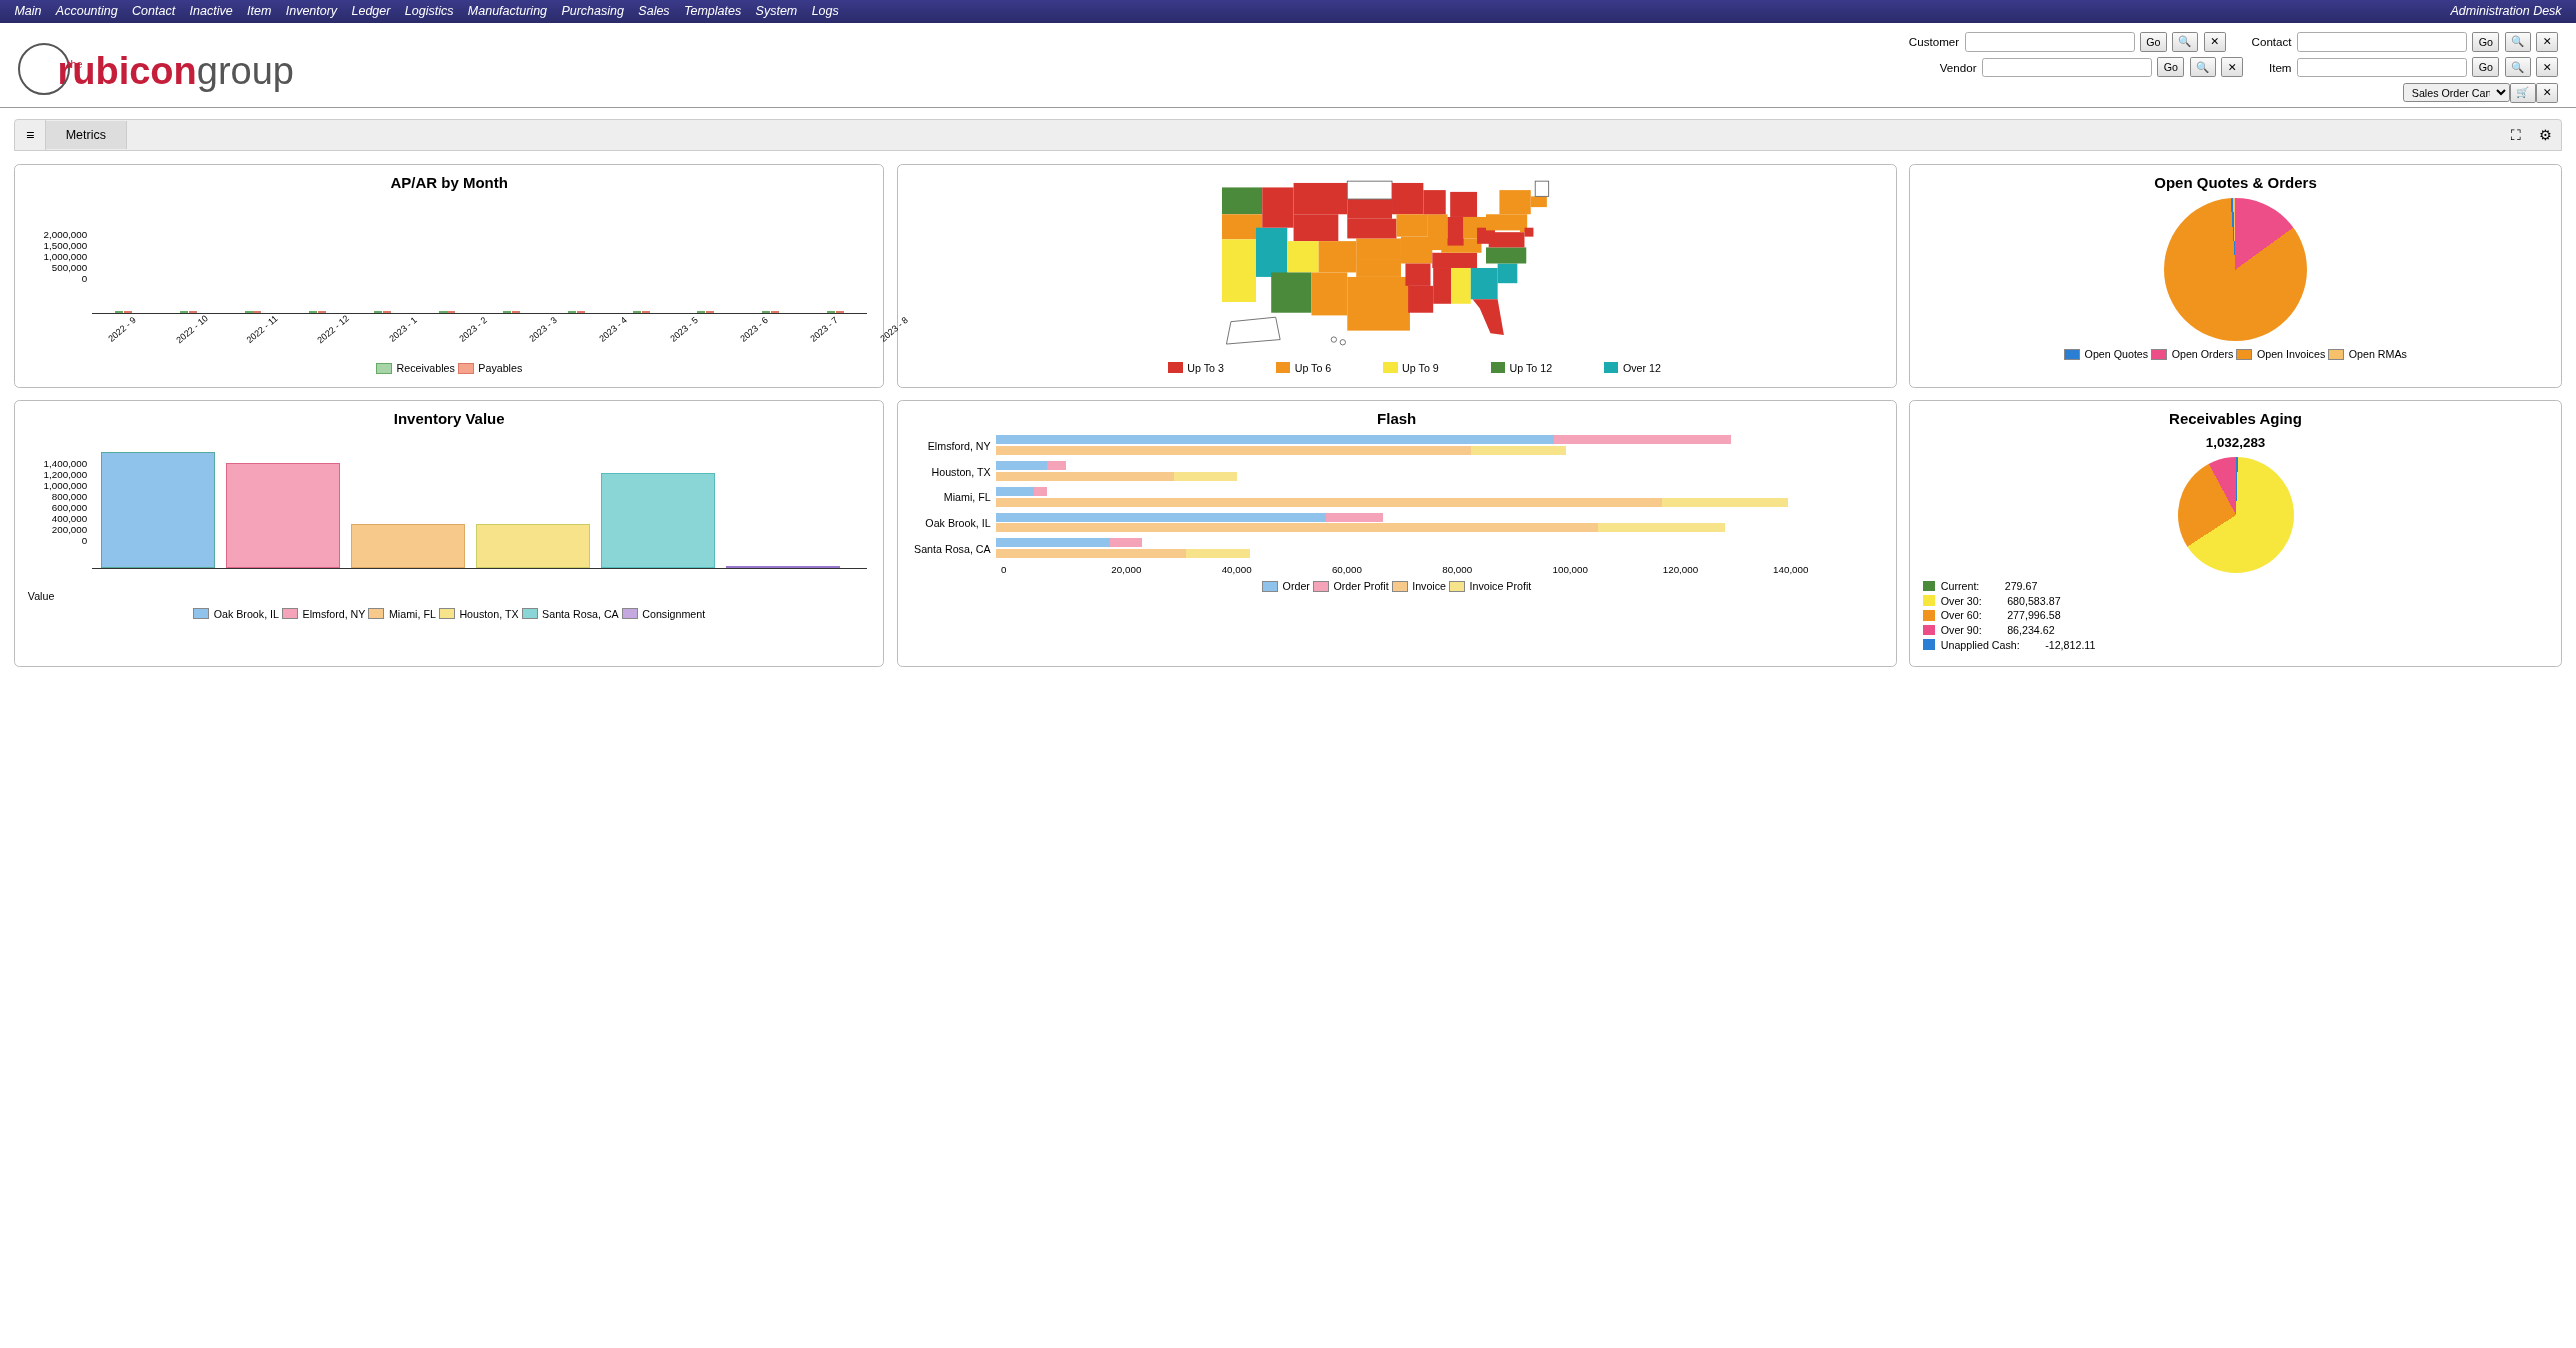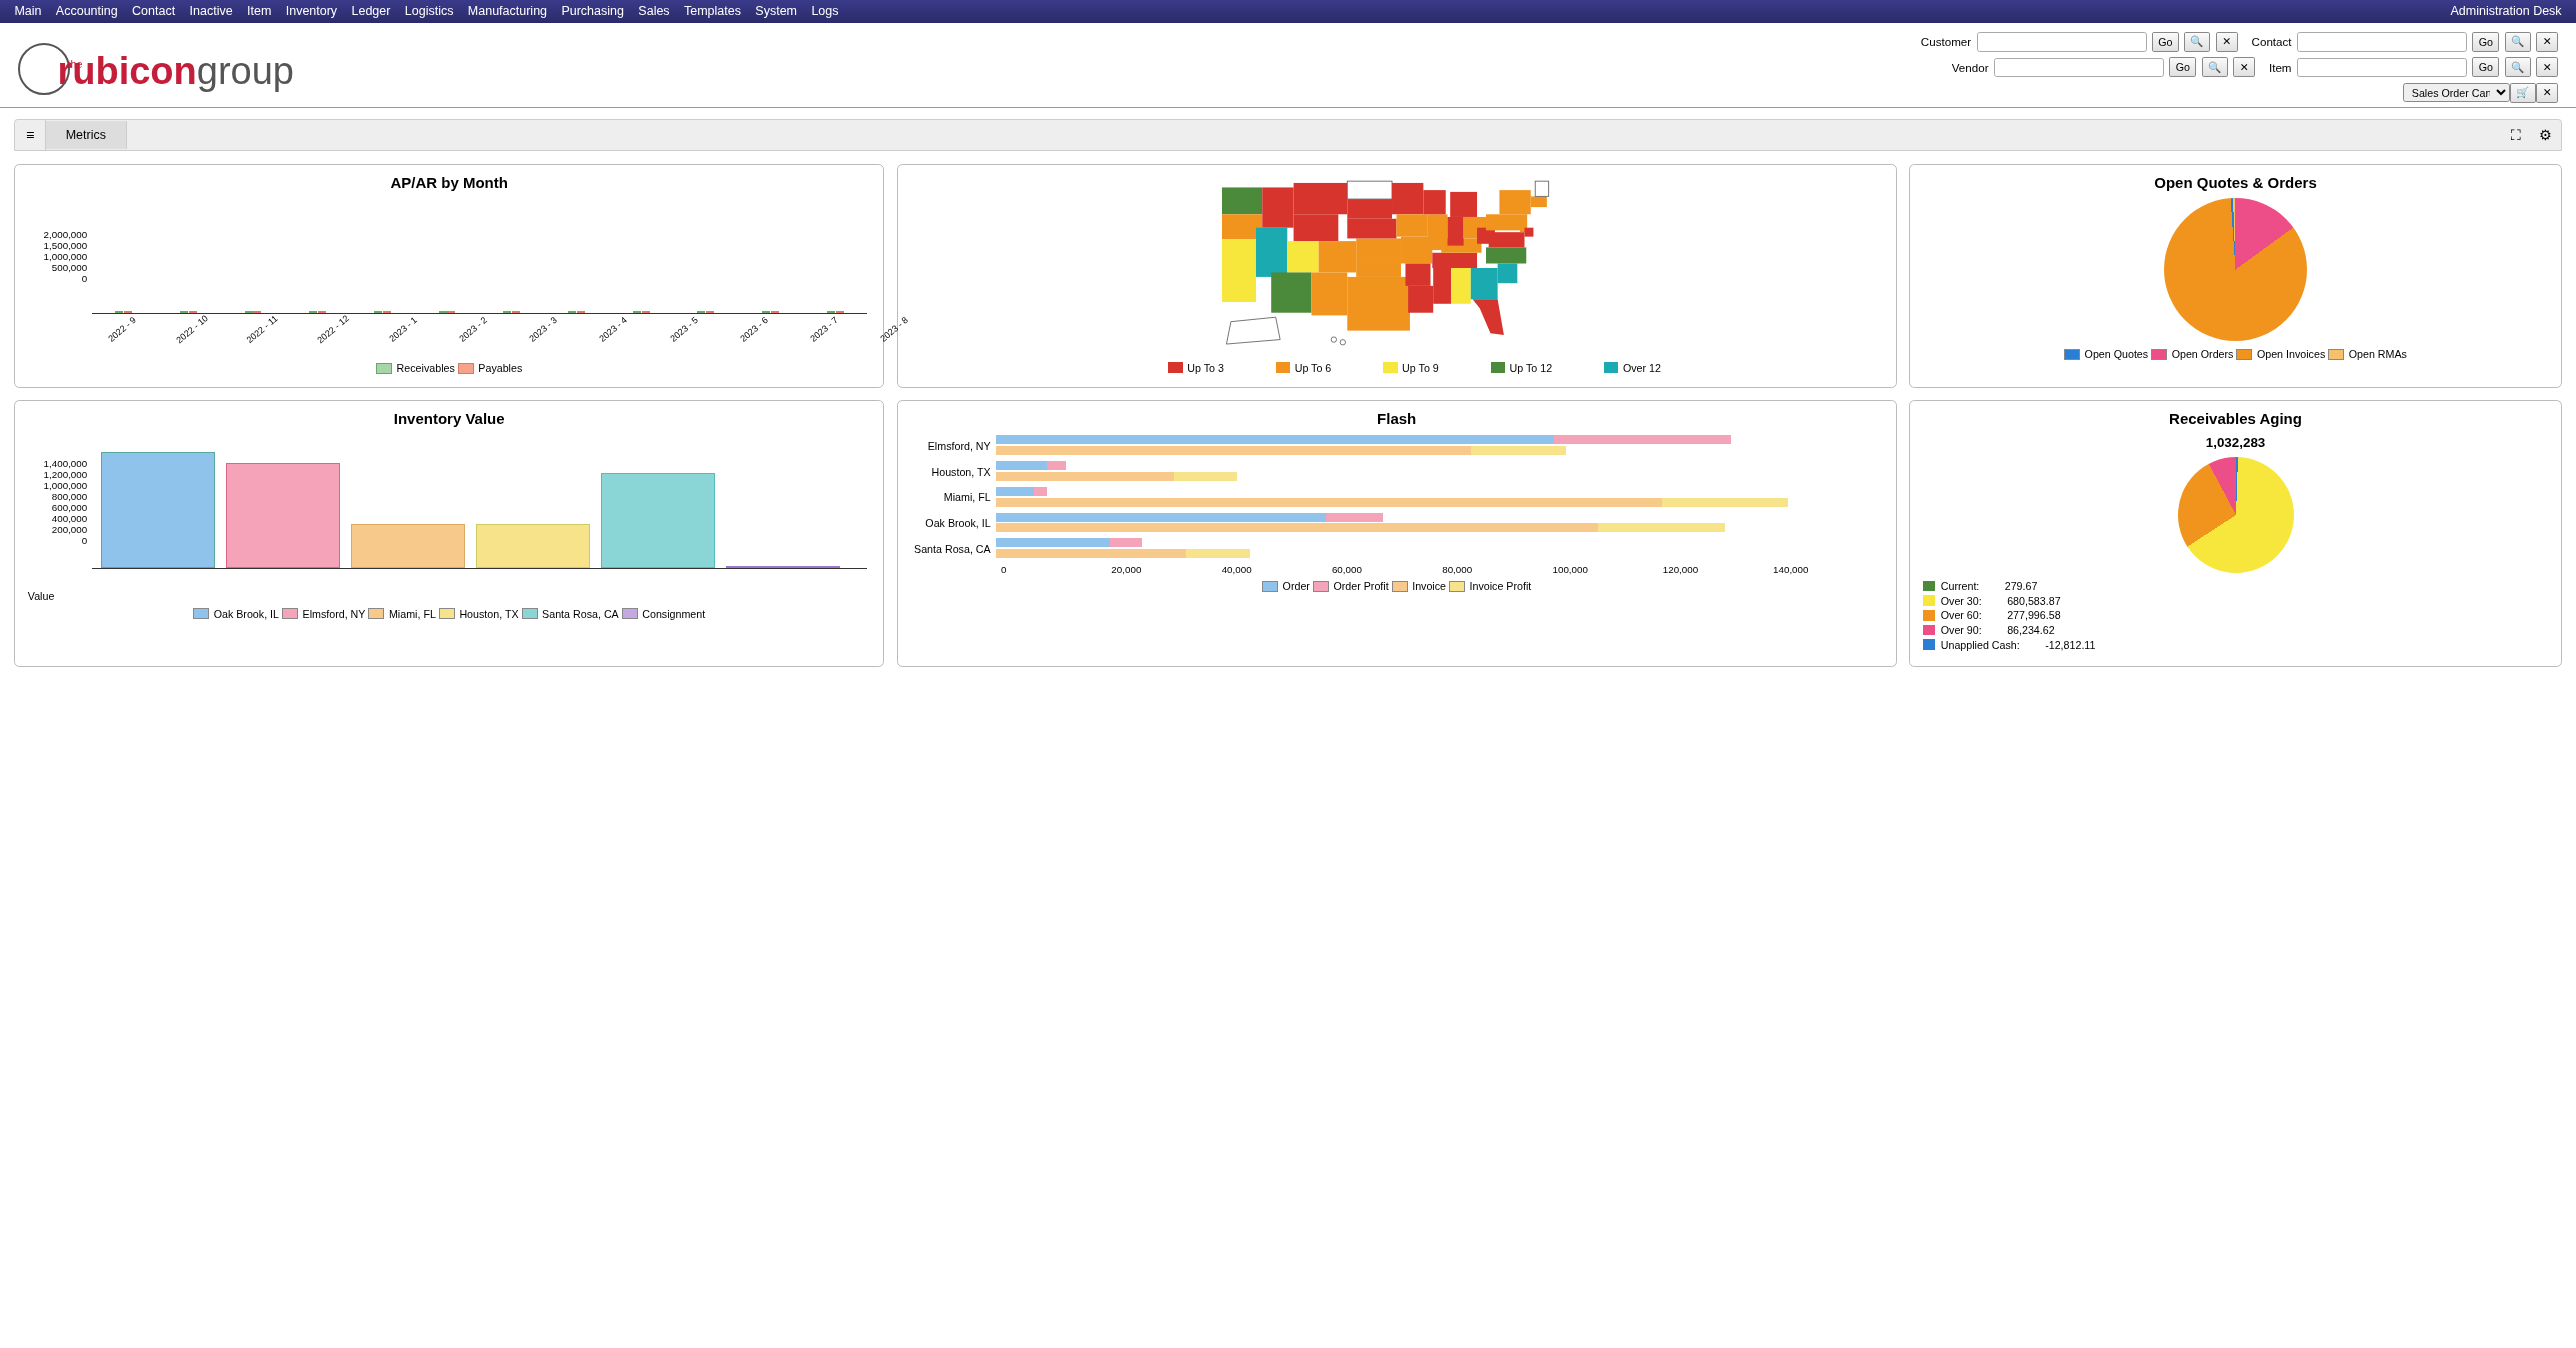--- a/index.html
+++ b/index.html
@@ -1,31 +1,31 @@
 <!DOCTYPE html>
 <html style="font-size:14.3px"><head>
 <meta charset="utf-8">
 <style>
 * { box-sizing: border-box; margin: 0; padding: 0; }
 body { font-family: Verdana, Arial, sans-serif; font-size: 11.6px; color: #000; background: #fff; }
 
 
 .menubar { background: linear-gradient(#3a3a8a, #2a2a6a); color: #fff; display: flex; padding: 2.7px 7.2px; font-size: 12.5px; }
-.menubar .menu-item { padding: 1.8px 7.2px; cursor: pointer; }
+.menubar .menu-item { padding: 1.8px 7.2px; cursor: pointer; font-style: italic; }
 .menubar .spacer { flex: 1; }
 
 
 .header { display: flex; align-items: flex-start; padding: 9px 18px 4.5px 18px; border-bottom: 0.9px solid #999; }
 .logo { font-size: 38px; font-weight: 400; }
 .logo .the { font-size: 10.7px; color: #c41e3a; position: relative; top: -16px; left: 25px;}
 .logo .rubicon { color: #c41e3a; font-weight: bold; }
 .logo .group { color: #555; }
 .logo-circle { display:inline-block; width:52px; height:52px; border:2.7px solid #555; border-radius:50%; position:relative; top:10.7px; margin-right:-38px;}
 .header-right { flex: 1; display: flex; flex-direction: column; align-items: flex-end; gap: 5.4px; }
-.search-row { display: flex; gap: 14px; align-items: flex-start; }
+.search-row { display: flex; gap: 26px; align-items: flex-start; }
 .search-group { display: flex; align-items: center; gap: 5.4px; }
 .search-group label { font-size: 11.6px; }
 .search-group input { width: 170px; height: 19.7px; border: 0.9px solid #aaa; border-radius: 2.7px; padding: 0 3.6px; font-size:10.7px; }
 .btn-sm { height: 20px; border: 0.9px solid #888; background: linear-gradient(#fafafa,#e0e0e0); border-radius: 1.8px; font-size: 10.7px; padding: 0 5.4px; cursor: pointer; display:inline-flex; align-items:center; justify-content:center; min-width:19.7px;}
 .cart-row { display:flex; gap:0; }
 .cart-select { height:19.7px; border:0.9px solid #888; border-radius:2.7px; font-size:10.7px; padding:0 3.6px; width:107px;}
 
 
 .tabbar { display: flex; align-items: center; background: #eee; margin: 10.7px 14.3px 0 14.3px; border:0.9px solid #ccc; border-radius:3.6px 3.6px 0 0; }
 .hamburger { padding: 7.2px 10.7px; border-right: 0.9px solid #ccc; cursor:pointer; font-size:14.3px;}

